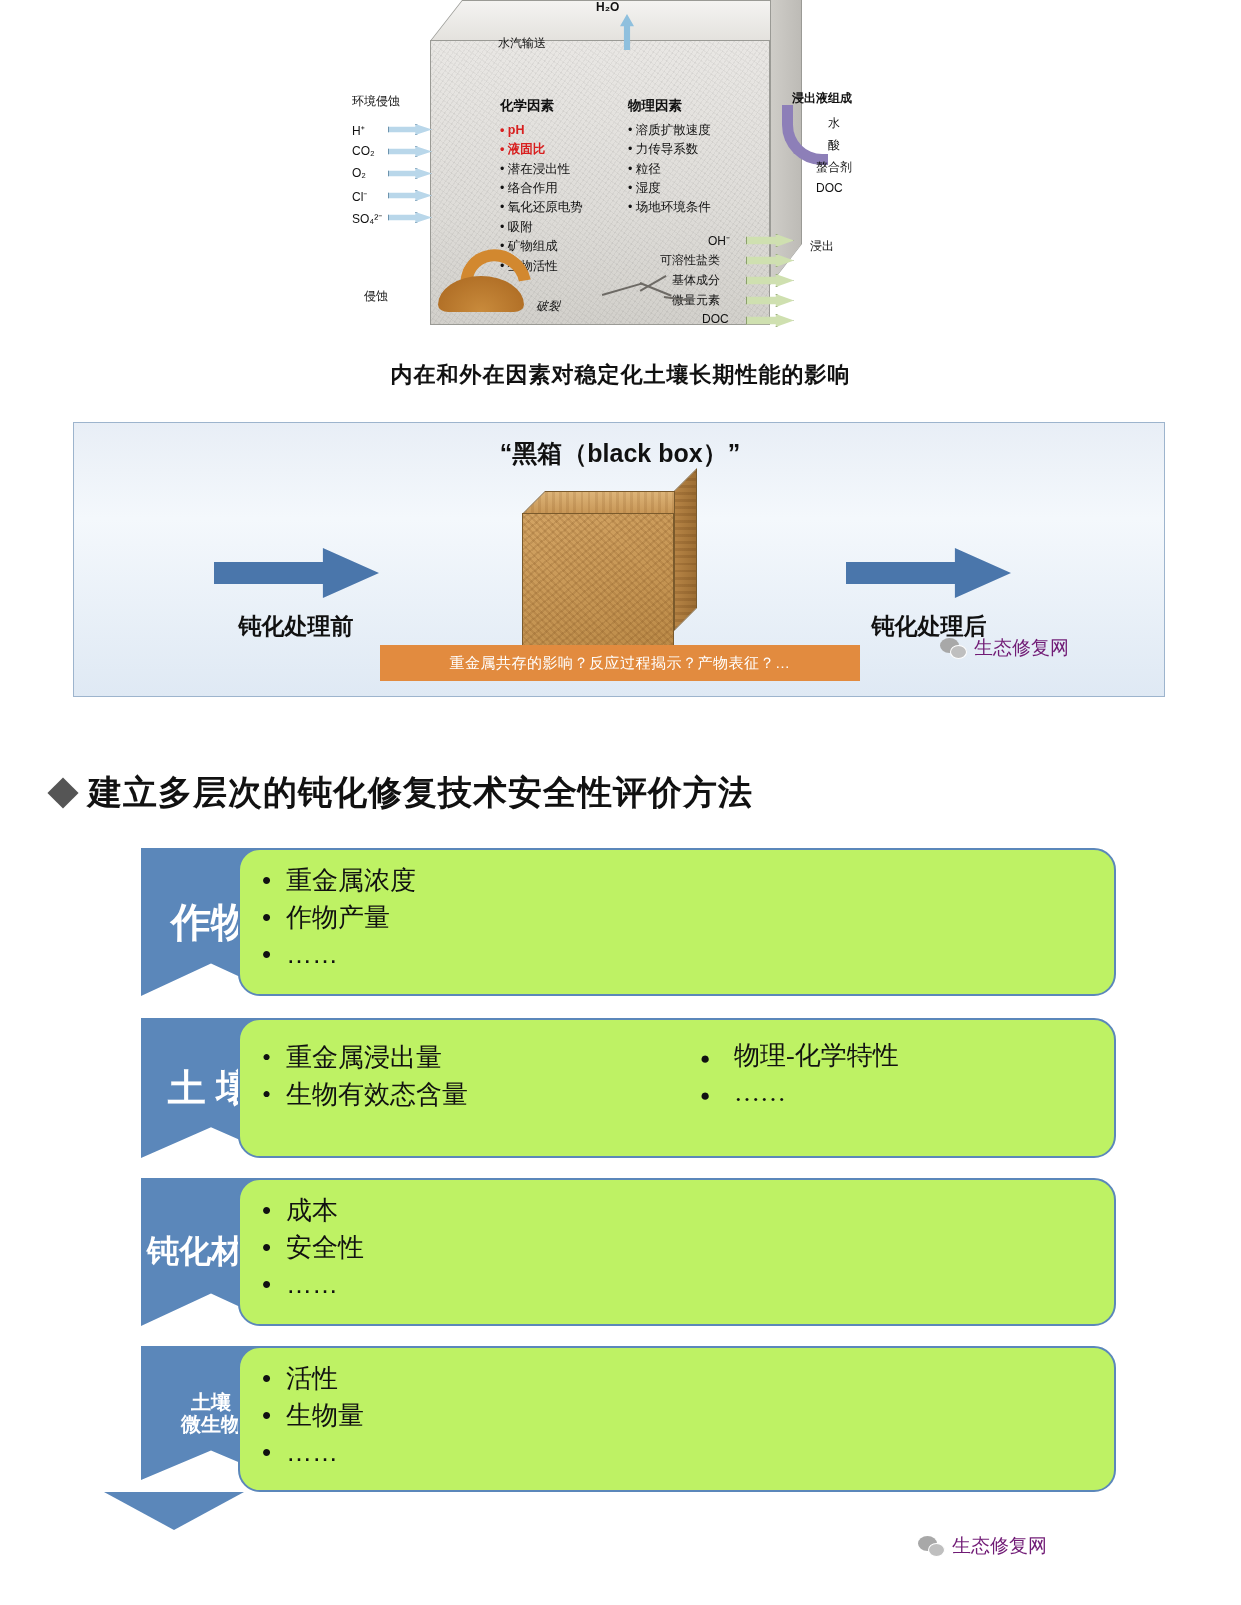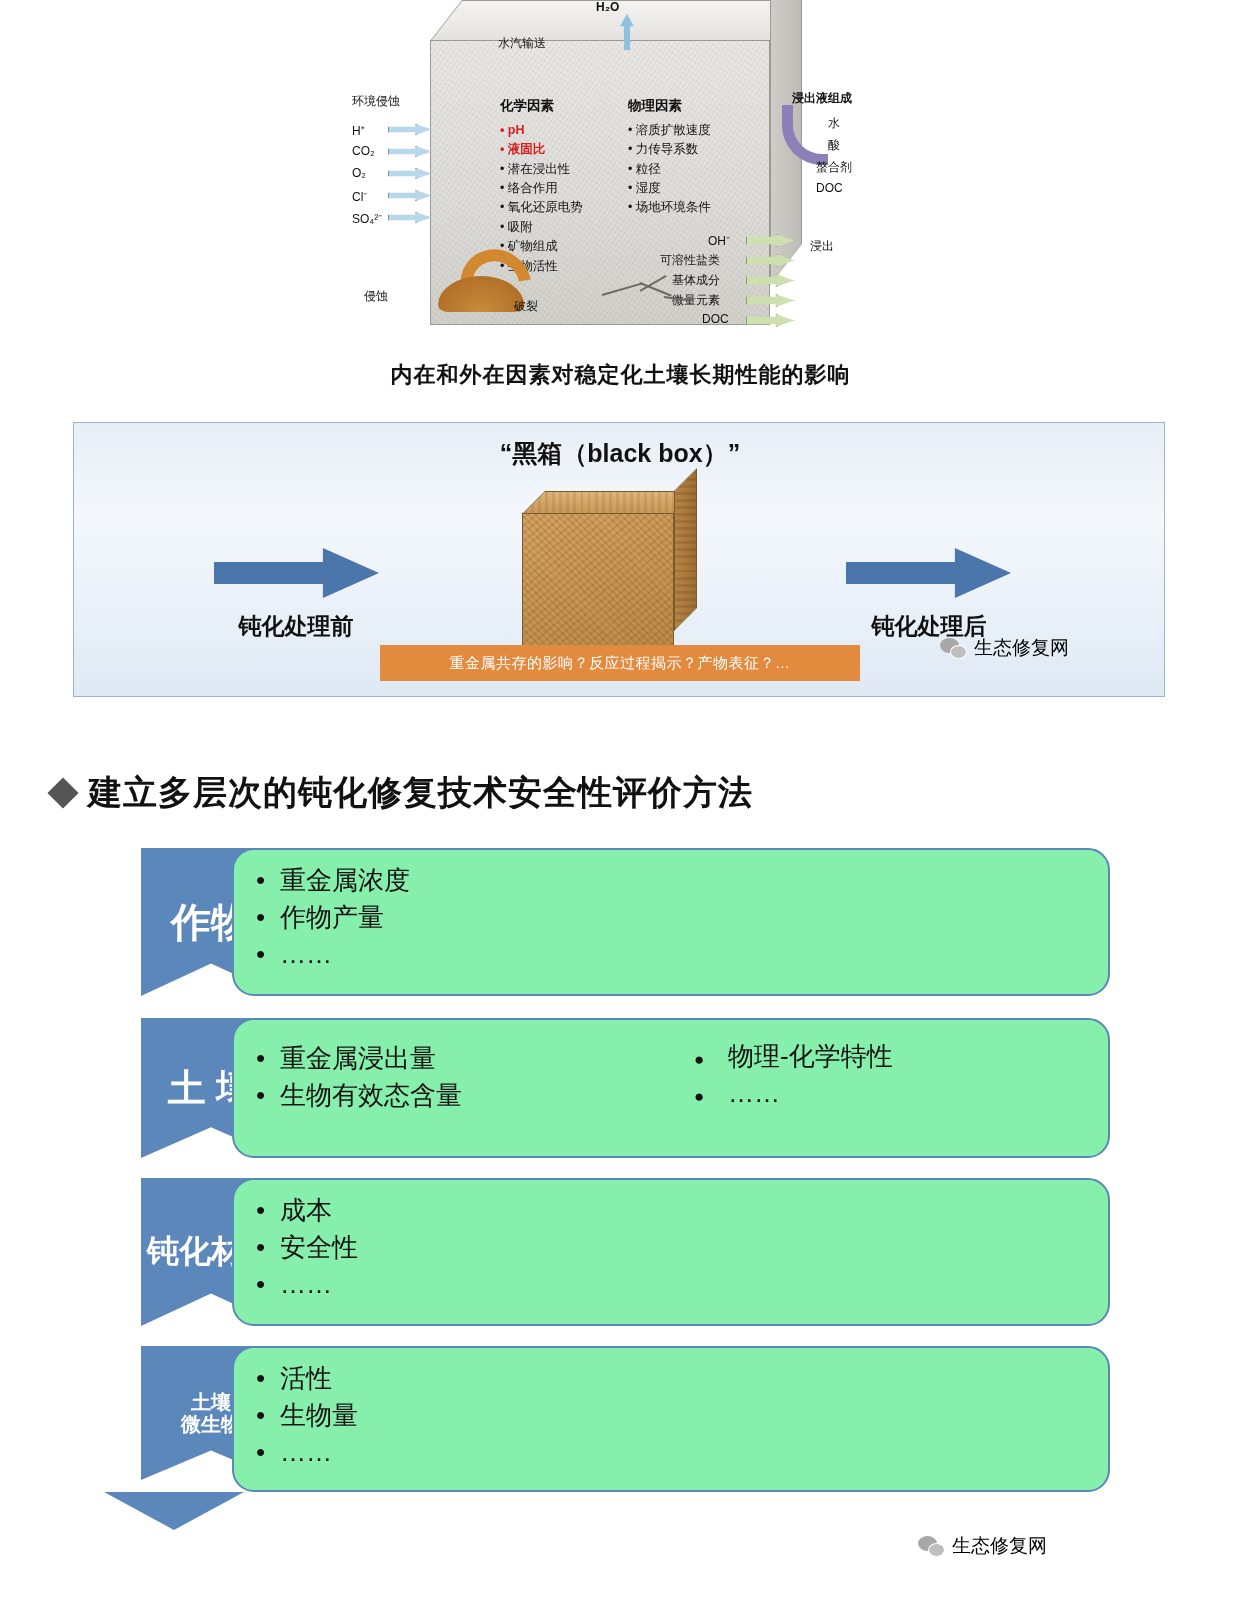--- a/index.html
+++ b/index.html
@@ -265,21 +265,21 @@
     justify-content: center;
     letter-spacing: 0.5px;
   }
 
   
   .watermark {
     position: absolute;
     display: flex;
     align-items: center;
     gap: 8px;
-    color: #000000;
+    color: #701a75;
     font-size: 19px;
     white-space: nowrap;
   }
   .watermark .wechat {
     width: 26px; height: 21px;
     position: relative;
   }
   .watermark .wechat::before {
     content: "";
     position: absolute;
@@ -337,26 +337,26 @@
     justify-content: center;
     text-align: center;
     font-weight: bold;
     clip-path: polygon(0 0, 100% 0, 100% 100%, 50% 78%, 0 100%);
     box-sizing: border-box;
     line-height: 1.12;
     margin-left: 37px;
   }
   .panel {
     position: absolute;
-    left: 128px; top: 0;
+    left: 134px; top: 0;
     width: 878px;
     border: 2px solid #5b87ba;
     border-radius: 22px;
     box-sizing: border-box;
-    background: #86efac;
+    background: #bef264;
   }
   .panel ul {
     margin: 0;
     padding: 0;
     list-style: none;
   }
   .panel li {
     font-size: 26px;
     line-height: 1.42;
     white-space: nowrap;
@@ -467,21 +467,21 @@
     <div class="mound"></div>
   </div>
   <div class="cube-small" style="left:34px; top:288px;">侵蚀</div>
 
   <div class="crack">
     <i style="left:0; top:16px; width:42px; transform:rotate(-16deg);"></i>
     <i style="left:38px; top:4px; width:34px; transform:rotate(22deg);"></i>
     <i style="left:38px; top:12px; width:30px; transform:rotate(-30deg);"></i>
     <i style="left:62px; top:18px; width:26px; transform:rotate(8deg);"></i>
   </div>
-  <div class="cube-small" style="left:184px; top:298px;">破裂</div>
+  <div class="cube-small" style="left:206px; top:298px;font-style:italic;">破裂</div>
 </div>
 
 <div id="caption-main">内在和外在因素对稳定化土壤长期性能的影响</div>
 
 <div id="blackbox-panel">
   <div id="blackbox-title">“黑箱（black box）”</div>
 
   <div id="bb-arrow-left" class="bb-arrow"></div>
   <div id="bb-arrow-right" class="bb-arrow"></div>
 
@@ -513,21 +513,21 @@
     <ul class="col-left">
       <li>重金属浓度</li>
       <li>作物产量</li>
       <li>……</li>
     </ul>
   </div>
 </div>
 
 <div class="row" style="top:1018px; height:140px;">
   <div class="chev" style="height:140px; font-size:38px;">土 壤</div>
-  <div class="panel" style="height:140px;">
+  <div class="panel" style="height:140px;font-family:Liberation Serif, serif;">
     <ul class="col-left" style="top:20px;">
       <li>重金属浸出量</li>
       <li>生物有效态含量</li>
     </ul>
     <ul class="col-right">
       <li>物理-化学特性</li>
       <li>……</li>
     </ul>
   </div>
 </div>

